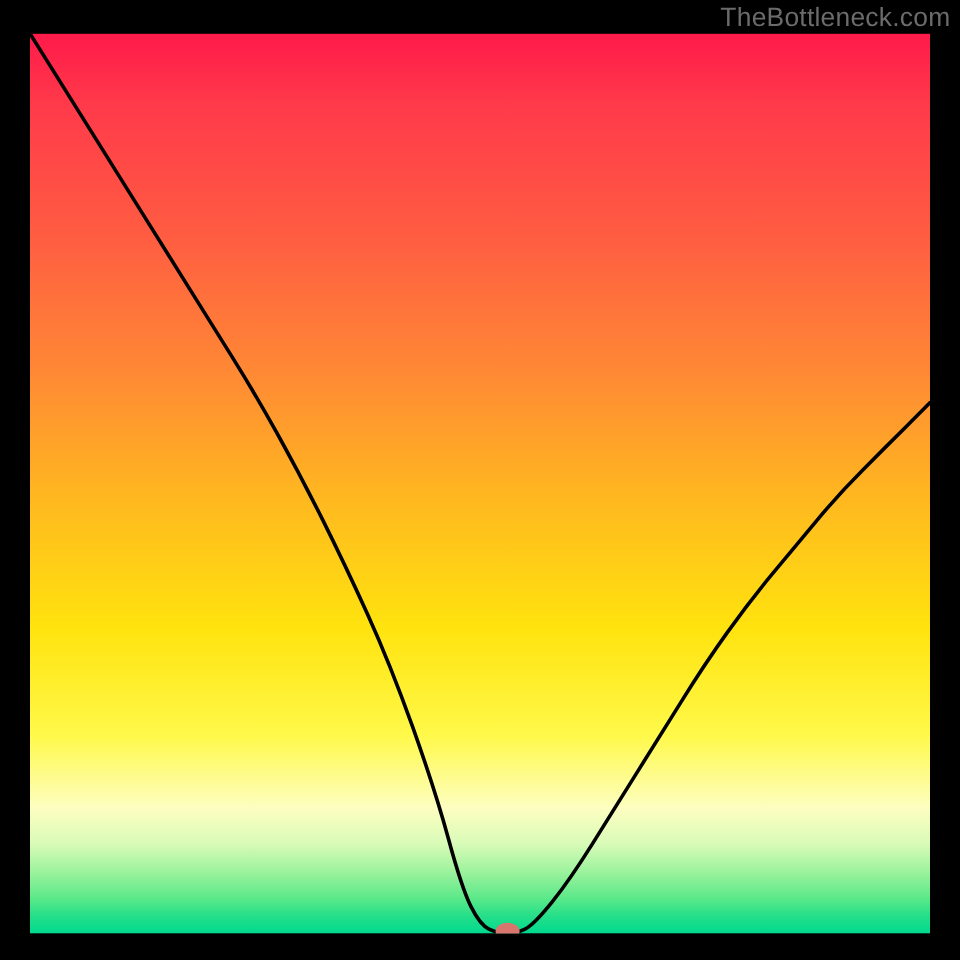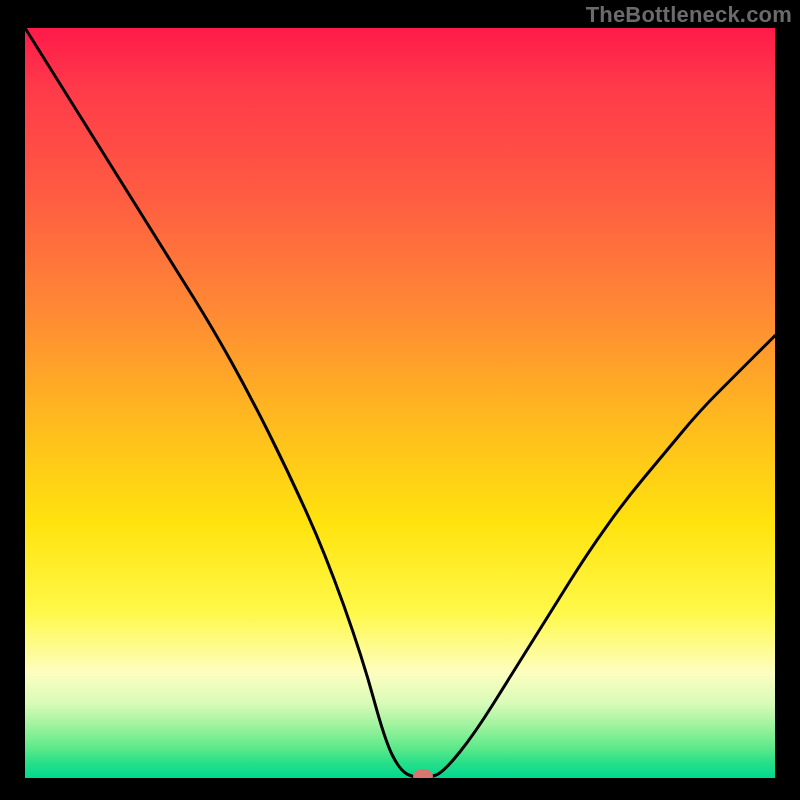--- a/index.html
+++ b/index.html
@@ -16,21 +16,21 @@
     width: 800px;
     height: 800px;
     background: #000;
   }
   .watermark {
     position: absolute;
     top: 2px;
     right: 8px;
     color: #6b6b6b;
     font-size: 22px;
-    font-weight: 700;
+    font-weight: 400;
     letter-spacing: 0.2px;
     z-index: 10;
   }
   .plot-area {
     position: absolute;
     left: 25px;
     top: 28px;
     width: 750px;
     height: 750px;
     overflow: hidden;

